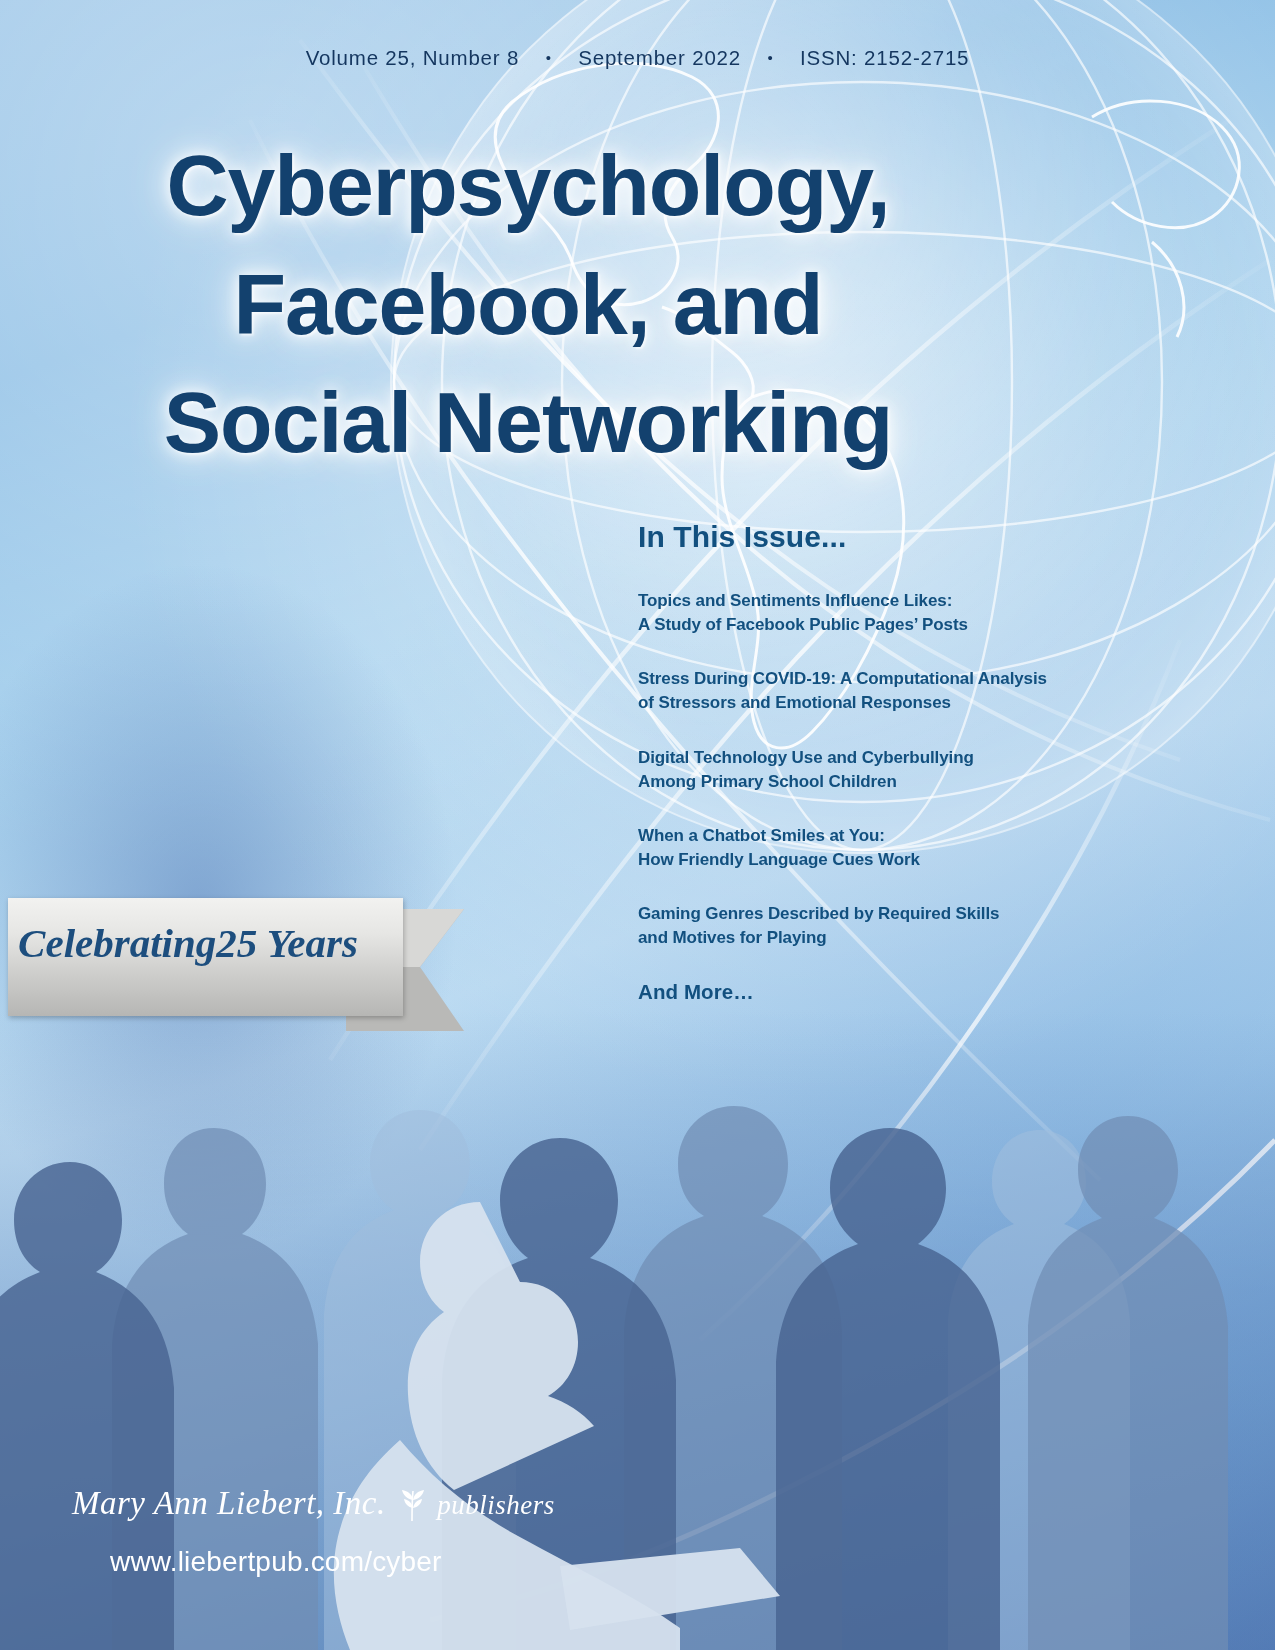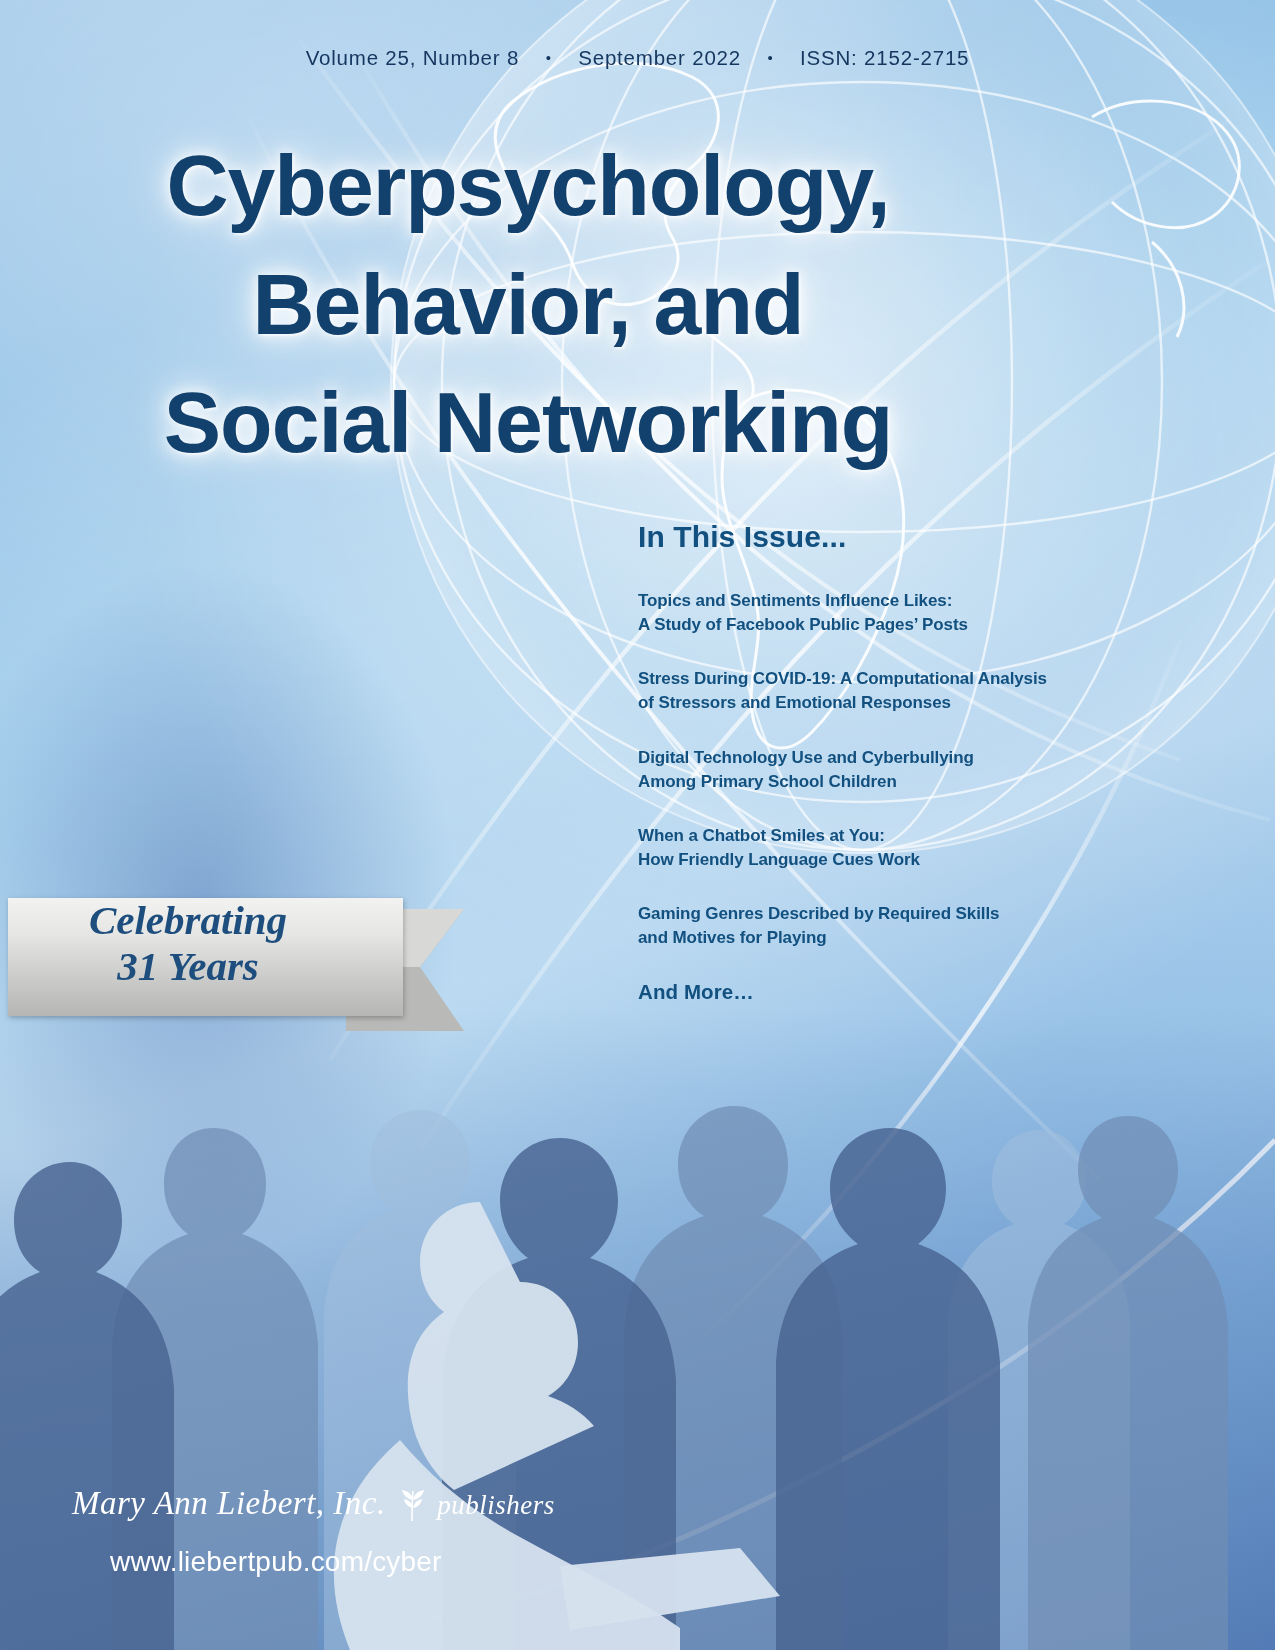--- a/index.html
+++ b/index.html
@@ -130,21 +130,21 @@
     left: 0; top: 0;
     width: 395px; height: 118px;
     background: linear-gradient(to bottom, #f2f2f0 0%, #e6e6e4 30%, #cfcfcd 62%, #b6b6b4 100%);
     box-shadow: 1px 2px 5px rgba(0,0,0,0.25);
   }
   .banner-text {
     position: absolute;
     left: 0; top: 0;
     width: 360px; height: 92px;
     display: flex;
-    flex-direction: column;
+    flex-direction: row;
     align-items: center;
     justify-content: center;
     font-family: "Liberation Serif", serif;
     font-style: italic;
     font-weight: bold;
     color: #1d4e7e;
     font-size: 41px;
     line-height: 1.12;
     text-align: center;
   }
@@ -253,21 +253,21 @@
   <div class="issue-line">
     <span>Volume 25, Number 8</span>
     <span class="sep">•</span>
     <span>September 2022</span>
     <span class="sep">•</span>
     <span>ISSN: 2152-2715</span>
   </div>
 
   <div class="masthead">
     <div>Cyberpsychology,</div>
-    <div>Behavior, and</div>
+    <div>Facebook, and</div>
     <div>Social Networking</div>
   </div>
 
   <div class="issue-block">
     <div class="issue-head">In This Issue...</div>
     <div class="issue-item">Topics and Sentiments Influence Likes:<br>A Study of Facebook Public Pages’ Posts</div>
     <div class="issue-item">Stress During COVID-19: A Computational Analysis<br>of Stressors and Emotional Responses</div>
     <div class="issue-item">Digital Technology Use and Cyberbullying<br>Among Primary School Children</div>
     <div class="issue-item">When a Chatbot Smiles at You:<br>How Friendly Language Cues Work</div>
     <div class="issue-item">Gaming Genres Described by Required Skills<br>and Motives for Playing</div>
@@ -277,21 +277,21 @@
   <div class="banner-wrap">
     <div class="banner-tail">
       <svg viewBox="0 0 130 140" width="130" height="140" aria-hidden="true">
         <path d="M0,4 L118,4 L74,62 L118,126 L0,126 Z" fill="#b9b9b7"></path>
         <path d="M0,4 L118,4 L74,62 L0,62 Z" fill="#d8d8d6"></path>
       </svg>
     </div>
     <div class="banner-main">
       <div class="banner-text">
         <span>Celebrating</span>
-        <span>31 Years</span>
+        <span>25 Years</span>
       </div>
     </div>
   </div>
 
   <svg class="people" viewBox="0 0 1275 640" preserveAspectRatio="none" aria-hidden="true">
 
     <g fill="rgba(160,190,220,0.55)">
       <path d="M1040,120 c28,0 46,24 46,52 c0,20 -10,34 -22,42 c44,16 62,52 66,96 l0,330 l-182,0 l0,-330 c4,-44 22,-80 66,-96 c-12,-8 -22,-22 -22,-42 c0,-28 18,-52 48,-52 Z"></path>
       <path d="M420,100 c30,0 50,24 50,54 c0,22 -10,38 -24,46 c48,18 66,56 70,104 l0,336 l-192,0 l0,-336 c4,-48 22,-86 70,-104 c-14,-8 -24,-24 -24,-46 c0,-30 20,-54 50,-54 Z"></path>
     </g>

